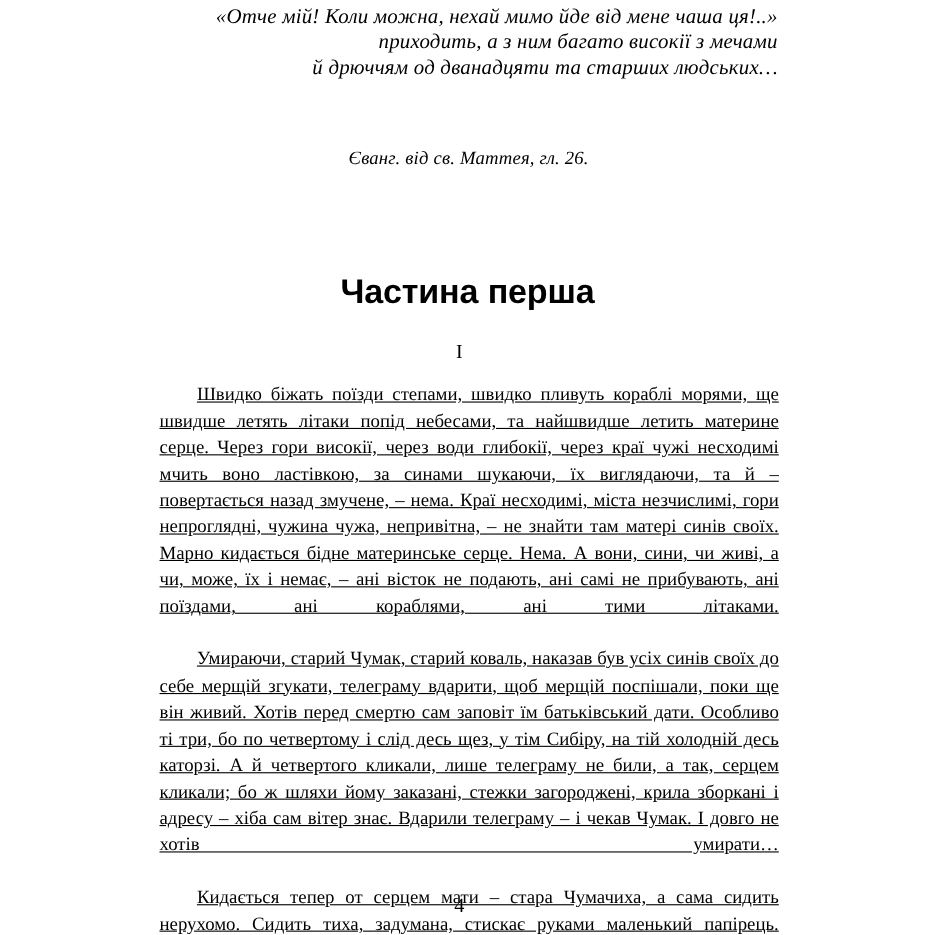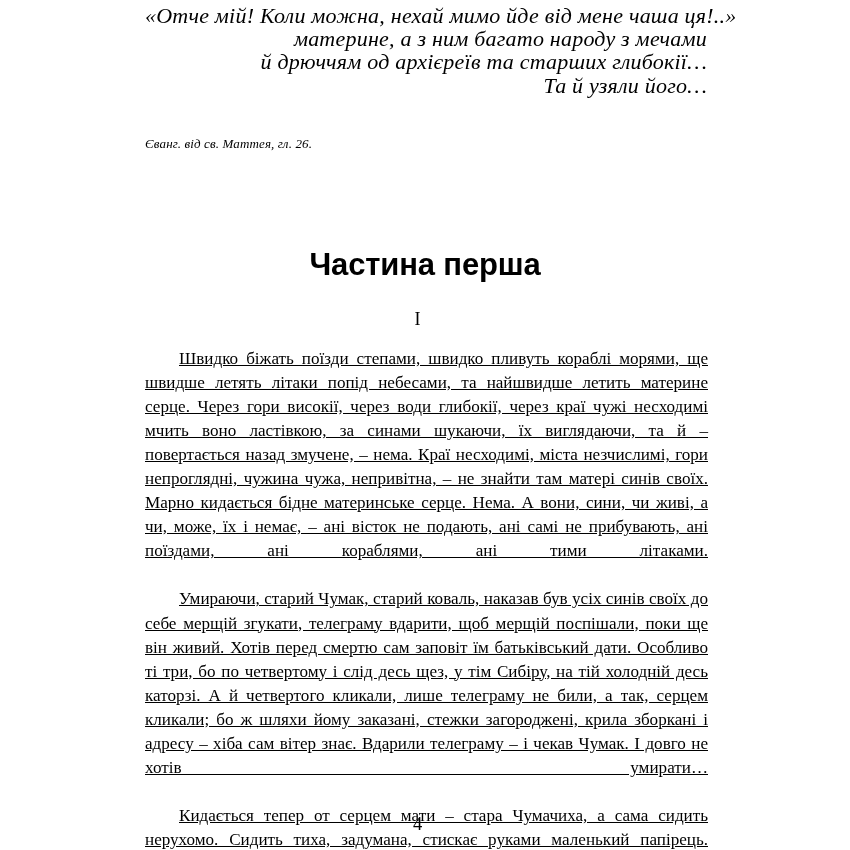--- a/index.html
+++ b/index.html
@@ -25,36 +25,36 @@
   }
 
   
   .epigraph {
     position: absolute;
     left: 145px;
     top: 4px;
     width: 562px;
     text-align: right;
     font-style: italic;
-    font-size: 22px;
+    font-size: 19px;
     line-height: 23.2px;
     letter-spacing: 0.01em;
   }
   .epigraph-line {
     display: block;
     white-space: nowrap;
   }
   .epigraph-source {
     position: absolute;
     left: 145px;
     top: 133px;
     width: 562px;
-    text-align: left;
+    text-align: center;
     font-style: italic;
-    font-size: 13px;
+    font-size: 17px;
     line-height: 22px;
     letter-spacing: 0.01em;
   }
 
   
   .part-title {
     position: absolute;
     left: 0;
     top: 225px;
     width: 850px;
@@ -117,23 +117,22 @@
     line-height: 24px;
   }
 </style>
 </head>
 <body>
 
 <div class="page">
 
   <div class="epigraph">
     <span class="epigraph-line">«Отче мій! Коли можна, нехай мимо йде від мене чаша ця!..»</span>
-    <span class="epigraph-line">материне, а з ним багато народу з мечами</span>
-    <span class="epigraph-line">й дрюччям од архієреїв та старших глибокії…</span>
-    <span class="epigraph-line">Та й узяли його…</span>
+    <span class="epigraph-line">приходить, а з ним багато високії з мечами</span>
+    <span class="epigraph-line">й дрюччям од дванадцяти та старших людських…</span>
   </div>
 
   <div class="epigraph-source">Єванг. від св. Маттея, гл. 26.</div>
 
   <h1 class="part-title">Частина перша</h1>
 
   <div class="chapter-numeral">I</div>
 
   <div class="body-text">
     <p>Швидко біжать поїзди степами, швидко пливуть кораблі морями, ще швидше летять літаки попід небесами, та найшвидше летить материне серце. Через гори високії, через води глибокії, через краї чужі несходимі мчить воно ластівкою, за синами шукаючи, їх виглядаючи, та й – повертається назад змучене, – нема. Краї несходимі, міста незчислимі, гори непроглядні, чужина чужа, непривітна, – не знайти там матері синів своїх. Марно кидається бідне материнське серце. Нема. А вони, сини, чи живі, а чи, може, їх і немає, – ані вісток не подають, ані самі не прибувають, ані поїздами, ані кораблями, ані тими літаками.</p>

